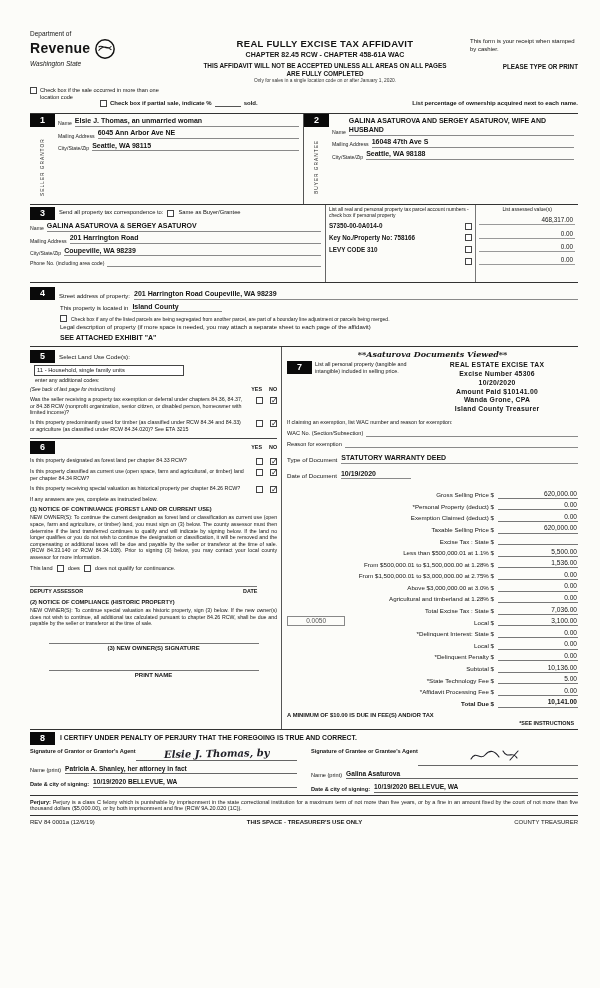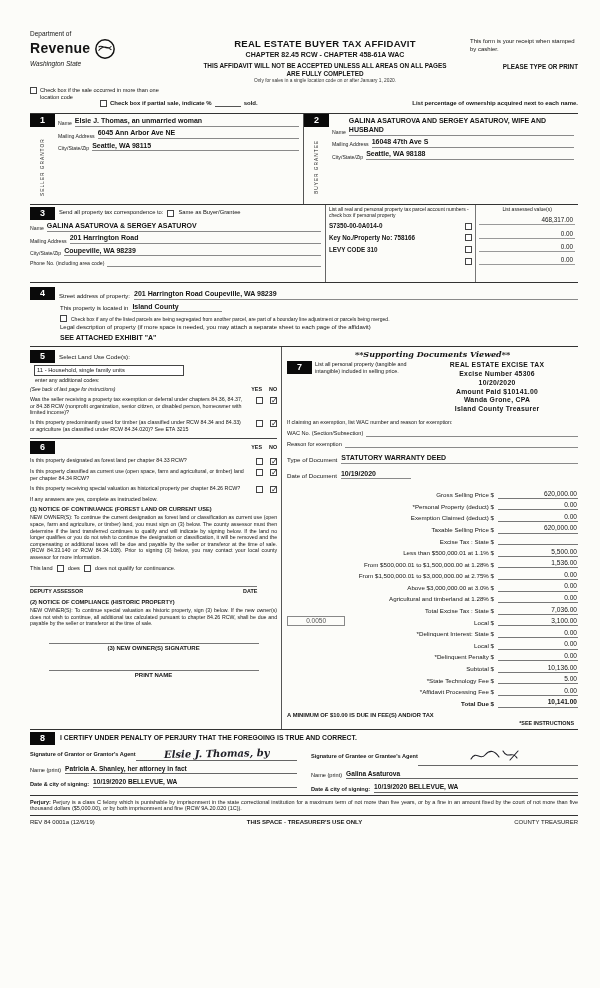--- a/index.html
+++ b/index.html
@@ -96,21 +96,21 @@
   .mval { width:80px; text-align:right; border-bottom:1px solid #777; font-size:6.6px; padding-right:1px; }
   .ratebox { border:1px solid #888; color:#555; width:58px; text-align:center; font-size:6.5px; margin-right:auto; align-self:center; }
   .minnote { font-size:5.8px; font-weight:bold; margin-top:4px; }
   .seenote { font-size:5.4px; font-weight:bold; text-align:right; margin-top:1px; padding-right:4px; }
   
   .sec8 { padding:2px 0; border-bottom:1px solid #333; }
   .cert { display:flex; gap:5px; align-items:center; }
   .cert .t { font-size:6.8px; font-weight:bold; }
   .siggrid { display:grid; grid-template-columns:1fr 1fr; gap:0 14px; margin-top:3px; }
   .sigcell { }
-  .sigrow { display:flex; gap:0; align-items:center; }
+  .sigrow { display:flex; gap:0; align-items:flex-start; }
   .siglabel { font-size:5.6px; font-weight:bold; line-height:1.2; }
   .sigline { flex:1; border-bottom:1px solid #666; text-align:center; }
   .nprow { display:flex; gap:4px; align-items:flex-end; margin-top:4px; font-size:5.6px; }
   .npv { flex:1; border-bottom:1px solid #666; font-size:6.6px; font-weight:bold; }
   .sig-squiggle { height:15px; }
   
   .perjury { font-size:5.5px; text-align:justify; margin-top:3px; padding-bottom:3px; border-bottom:1px solid #333; }
   .footer { display:flex; justify-content:space-between; font-size:6px; margin-top:3px; }
 </style>
 </head>
@@ -124,21 +124,21 @@
       <div class="logo-row">
         <span class="dept-name">Revenue</span>
         <svg width="22" height="22" viewBox="0 0 24 24">
           <circle cx="12" cy="12" r="10" fill="none" stroke="#111" stroke-width="1.6"></circle>
           <path d="M5 14 C9 8,15 9,19 13 M5 10 C9 6,14 15,19 9" stroke="#111" stroke-width="1.1" fill="none"></path>
         </svg>
       </div>
       <div class="dept-sub">Washington State</div>
     </div>
     <div class="title-blk">
-      <div class="ttl">REAL ESTATE BUYER TAX AFFIDAVIT</div>
+      <div class="ttl">REAL FULLY EXCISE TAX AFFIDAVIT</div>
       <div class="chap">CHAPTER 82.45 RCW - CHAPTER 458-61A WAC</div>
       <div class="warn">THIS AFFIDAVIT WILL NOT BE ACCEPTED UNLESS ALL AREAS ON ALL PAGES ARE FULLY COMPLETED</div>
       <div class="scope">Only for sales in a single location code on or after January 1, 2020.</div>
     </div>
     <div class="receipt-blk">
       <div>This form is your receipt when stamped by cashier.</div>
       <div class="typeprint b">PLEASE TYPE OR PRINT</div>
     </div>
   </div>
 
@@ -351,21 +351,21 @@
       </div>
 
       <div class="notice-t">(2) NOTICE OF COMPLIANCE (HISTORIC PROPERTY)</div>
       <div class="notice-b">NEW OWNER(S): To continue special valuation as historic property, sign (3) below. If the new owner(s) does not wish to continue, all additional tax calculated pursuant to chapter 84.26 RCW, shall be due and payable by the seller or transferor at the time of sale.</div>
 
       <div class="sig3">(3) NEW OWNER(S) SIGNATURE</div>
       <div class="sig3 pn">PRINT NAME</div>
     </div>
 
     <div class="rightcol">
-      <div class="supdocs">**Supporting Documents Viewed**</div>
+      <div class="supdocs">**Asaturova Documents Viewed**</div>
       <div class="s7top">
         <div class="s7-lbl">
           <span class="numbox">7</span>
           <span>List all personal property (tangible and intangible) included in selling price.</span>
         </div>
         <div class="stamp">
           <div>REAL ESTATE EXCISE TAX</div>
           <div>Excise Number 45306</div>
           <div>10/20/2020</div>
           <div>Amount Paid $10141.00</div>

